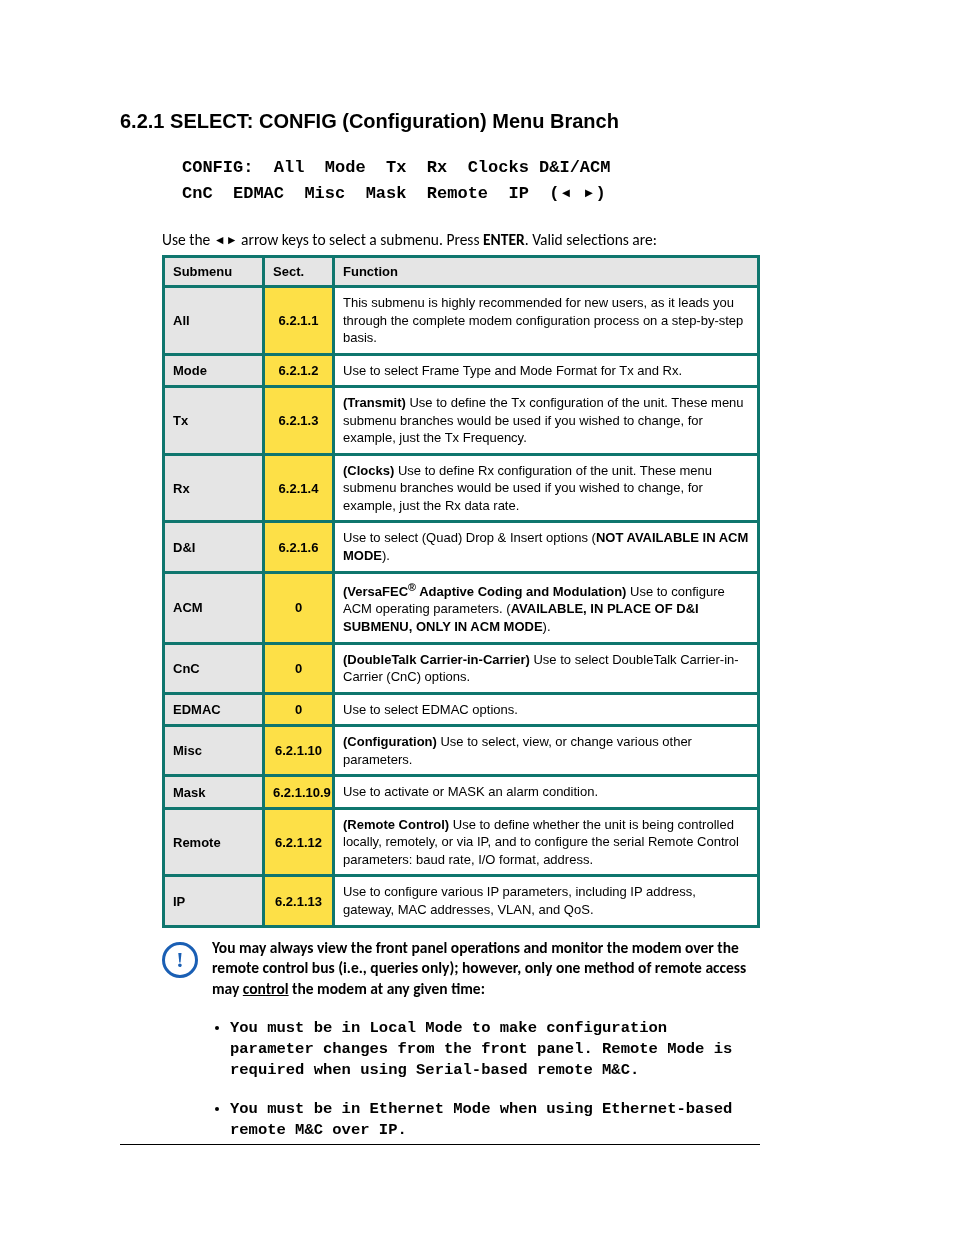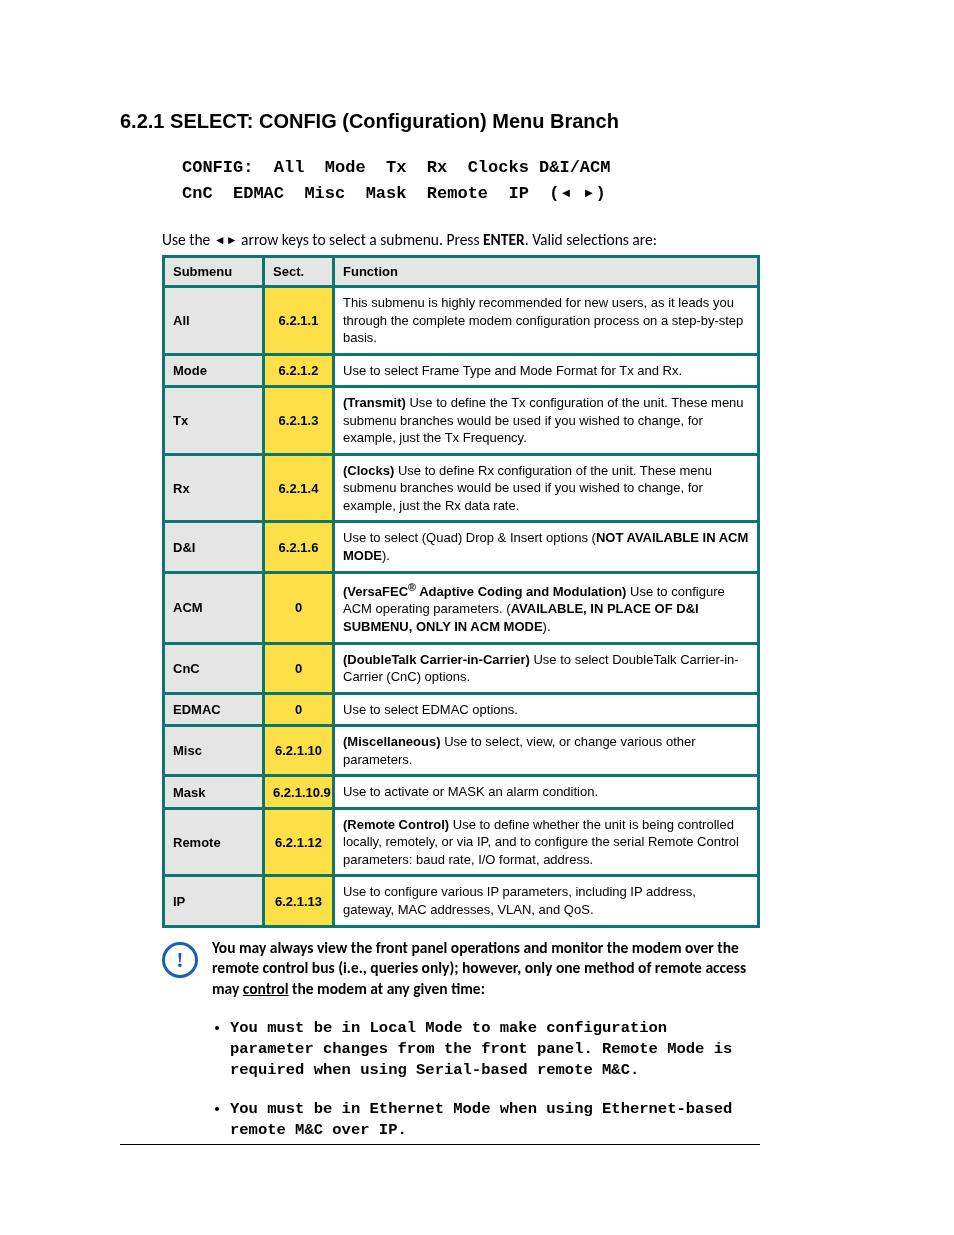--- a/index.html
+++ b/index.html
@@ -187,21 +187,21 @@
           <td class="col-func"><b>(DoubleTalk Carrier-in-Carrier) </b>Use to select DoubleTalk Carrier-in-Carrier (CnC) options.</td>
         </tr>
         <tr>
           <td class="col-sub">EDMAC</td>
           <td class="col-sect">0</td>
           <td class="col-func">Use to select EDMAC options.</td>
         </tr>
         <tr>
           <td class="col-sub">Misc</td>
           <td class="col-sect">6.2.1.10</td>
-          <td class="col-func"><b>(Miscellaneous) </b>Use to select, view, or change various other parameters.</td>
+          <td class="col-func"><b>(Configuration) </b>Use to select, view, or change various other parameters.</td>
         </tr>
         <tr>
           <td class="col-sub">Mask</td>
           <td class="col-sect">6.2.1.10.9</td>
           <td class="col-func">Use to activate or MASK an alarm condition.</td>
         </tr>
         <tr>
           <td class="col-sub">Remote</td>
           <td class="col-sect">6.2.1.12</td>
           <td class="col-func"><b>(Remote Control) </b>Use to define whether the unit is being controlled locally, remotely, or via IP, and to configure the serial Remote Control parameters: baud rate, I/O format, address.</td>

